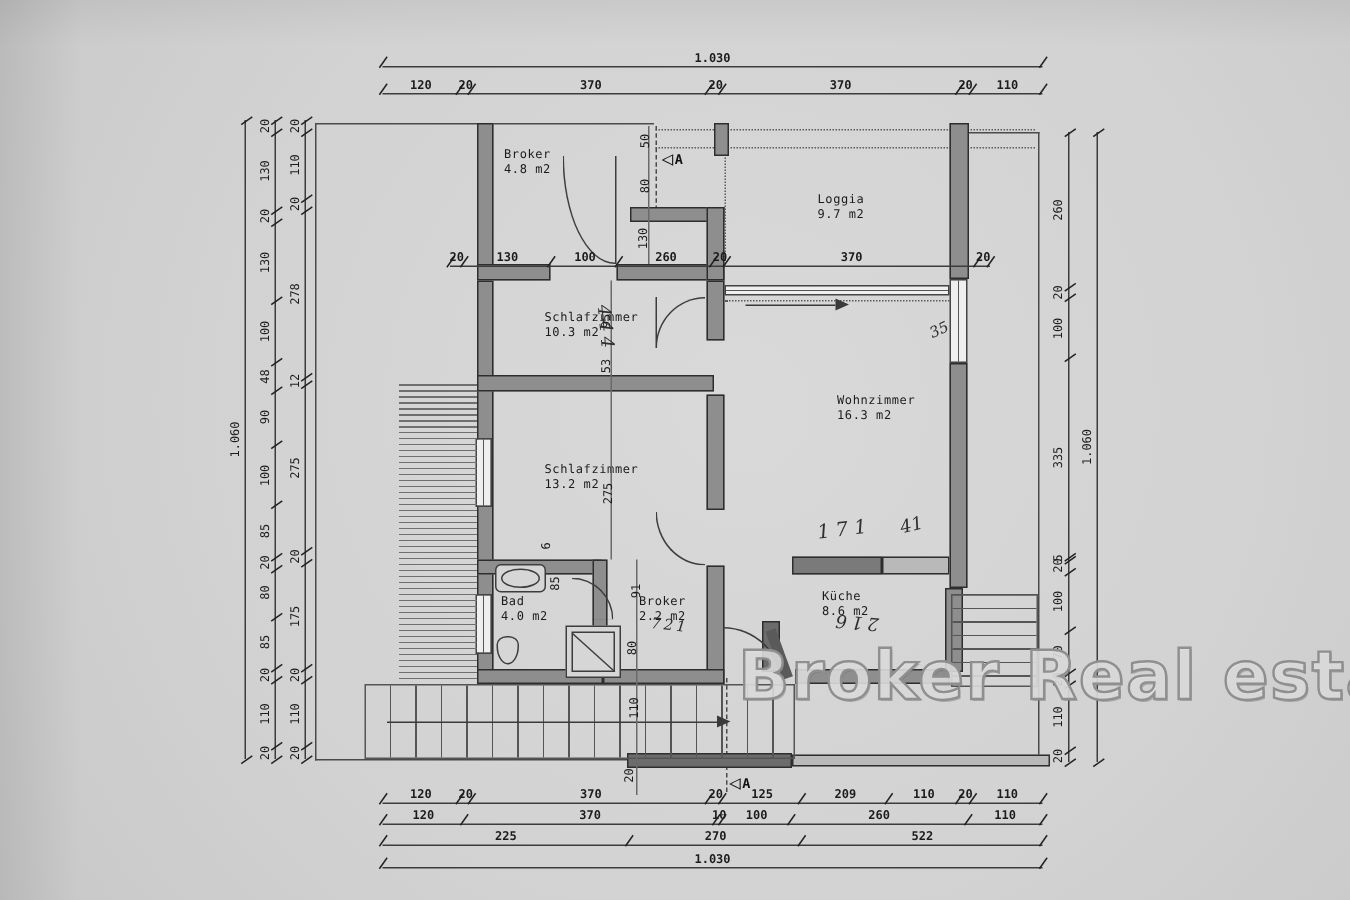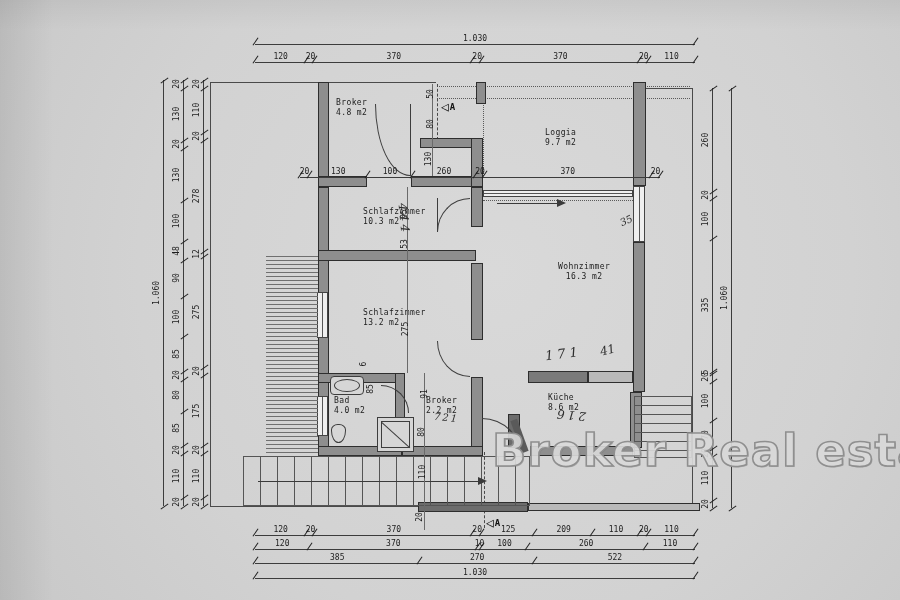--- a/index.html
+++ b/index.html
@@ -48,21 +48,21 @@
   .chain.h{height:0;border-top:1px solid #3c3c3c;}
   .chain.v{width:0;border-left:1px solid #3c3c3c;flex-direction:column;}
   .chain .seg{position:relative;flex-basis:0;min-width:0;min-height:0;}
   .chain.h .seg::before,.chain.h::after{content:'';position:absolute;width:9px;height:1px;background:#222;top:-4px;transform:rotate(-55deg);}
   .chain.h .seg::before{left:-4.5px;}
   .chain.h::after{right:-4.5px;top:-4px;}
   .chain.v .seg::before,.chain.v::after{content:'';position:absolute;width:9px;height:1px;background:#222;left:-4.5px;transform:rotate(-35deg);}
   .chain.v .seg::before{top:-.5px;}
   .chain.v::after{bottom:-.5px;}
   .seglab{position:absolute;font-size:8px;color:#1c1c1c;white-space:nowrap;line-height:1;}
-  .chain.h .seglab{left:50%;top:-10px;transform:translateX(-50%);}
+  .chain.h .seglab{left:50%;top:-10px;transform:translateX(-50%);font-weight:bold;}
   .chain.v .seglab{top:50%;left:-7px;transform:translate(-50%,-50%) rotate(-90deg);}
 </style>
 </head>
 <body>
 
 <div class="canvas">
 
   <div class="oline" style="left:210px;top:82px;width:1px;height:425px;"></div>
   <div class="oline" style="left:210px;top:82px;width:226px;height:1px;"></div>
   <div class="oline" style="left:210px;top:506px;width:326px;height:1px;"></div>
@@ -148,21 +148,21 @@
     <span>9.7 m2</span>
   </div>
   <div class="room" style="left:363px;top:207px;">
     <span>Schlafzimmer</span>
     <span>10.3 m2</span>
   </div>
   <div class="room" style="left:363px;top:308px;">
     <span>Schlafzimmer</span>
     <span>13.2 m2</span>
   </div>
-  <div class="room" style="left:558px;top:262px;align-items:center;">
+  <div class="room" style="left:558px;top:262px;">
     <span>Wohnzimmer</span>
     <span>16.3 m2</span>
   </div>
   <div class="room" style="left:334px;top:396px;">
     <span>Bad</span>
     <span>4.0 m2</span>
   </div>
   <div class="room" style="left:426px;top:396px;">
     <span>Broker</span>
     <span>2.2 m2</span>
@@ -267,21 +267,21 @@
       </div>
       <div class="seg" style="flex-grow: 260;">
         <span class="seglab">260</span>
       </div>
       <div class="seg" style="flex-grow: 110;">
         <span class="seglab">110</span>
       </div>
     </div>
   <div class="chain h" style="left:255px;top:563px;width:440px;">
       <div class="seg" style="flex-grow: 385;">
-        <span class="seglab">385</span>
+        <span class="seglab">225</span>
       </div>
       <div class="seg" style="flex-grow: 270;">
         <span class="seglab">270</span>
       </div>
       <div class="seg" style="flex-grow: 375;">
         <span class="seglab">522</span>
       </div>
     </div>
   <div class="chain h" style="left:255px;top:578px;width:440px;">
       <div class="seg" style="flex-grow: 1030;">

